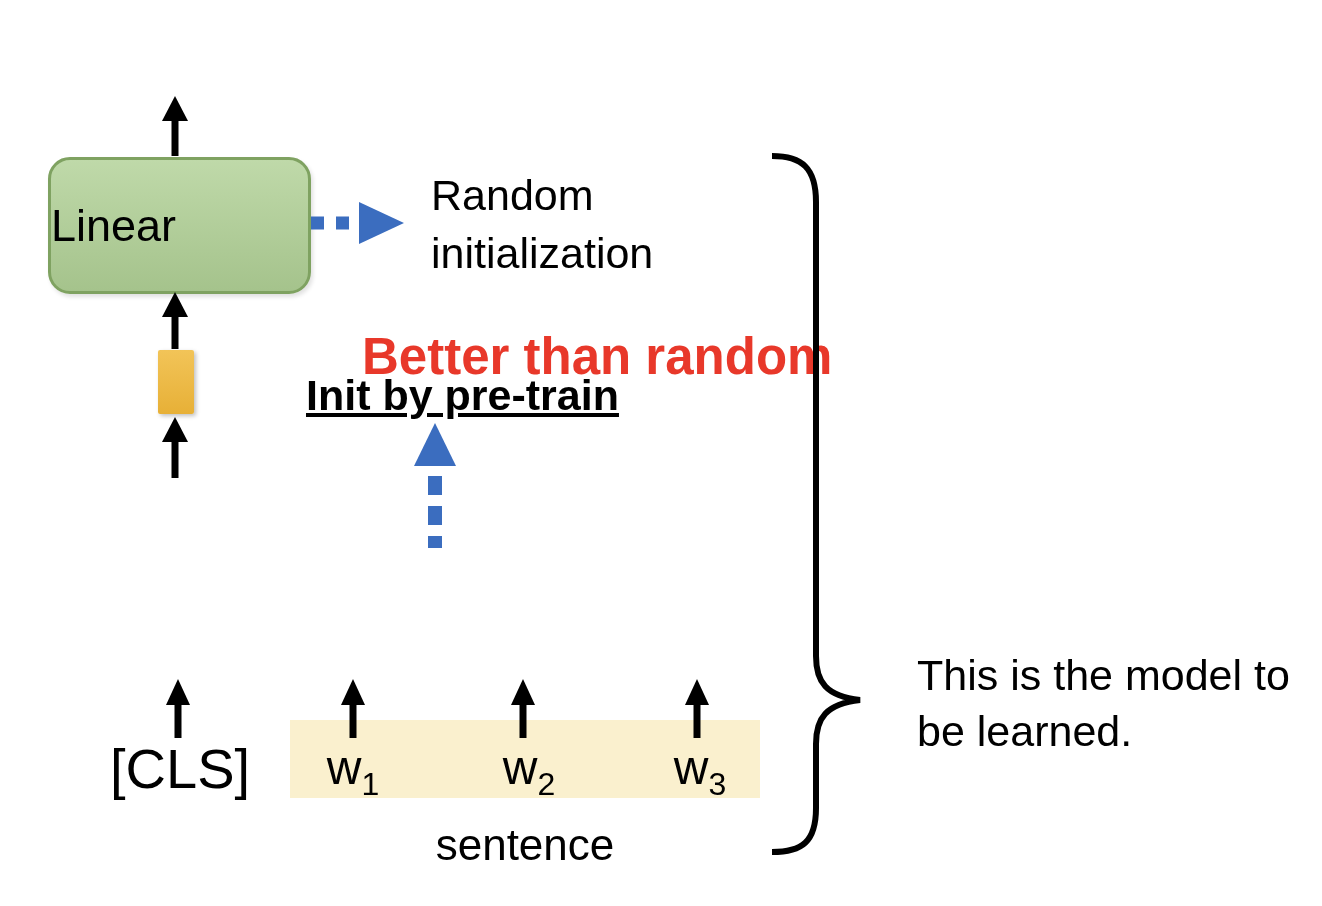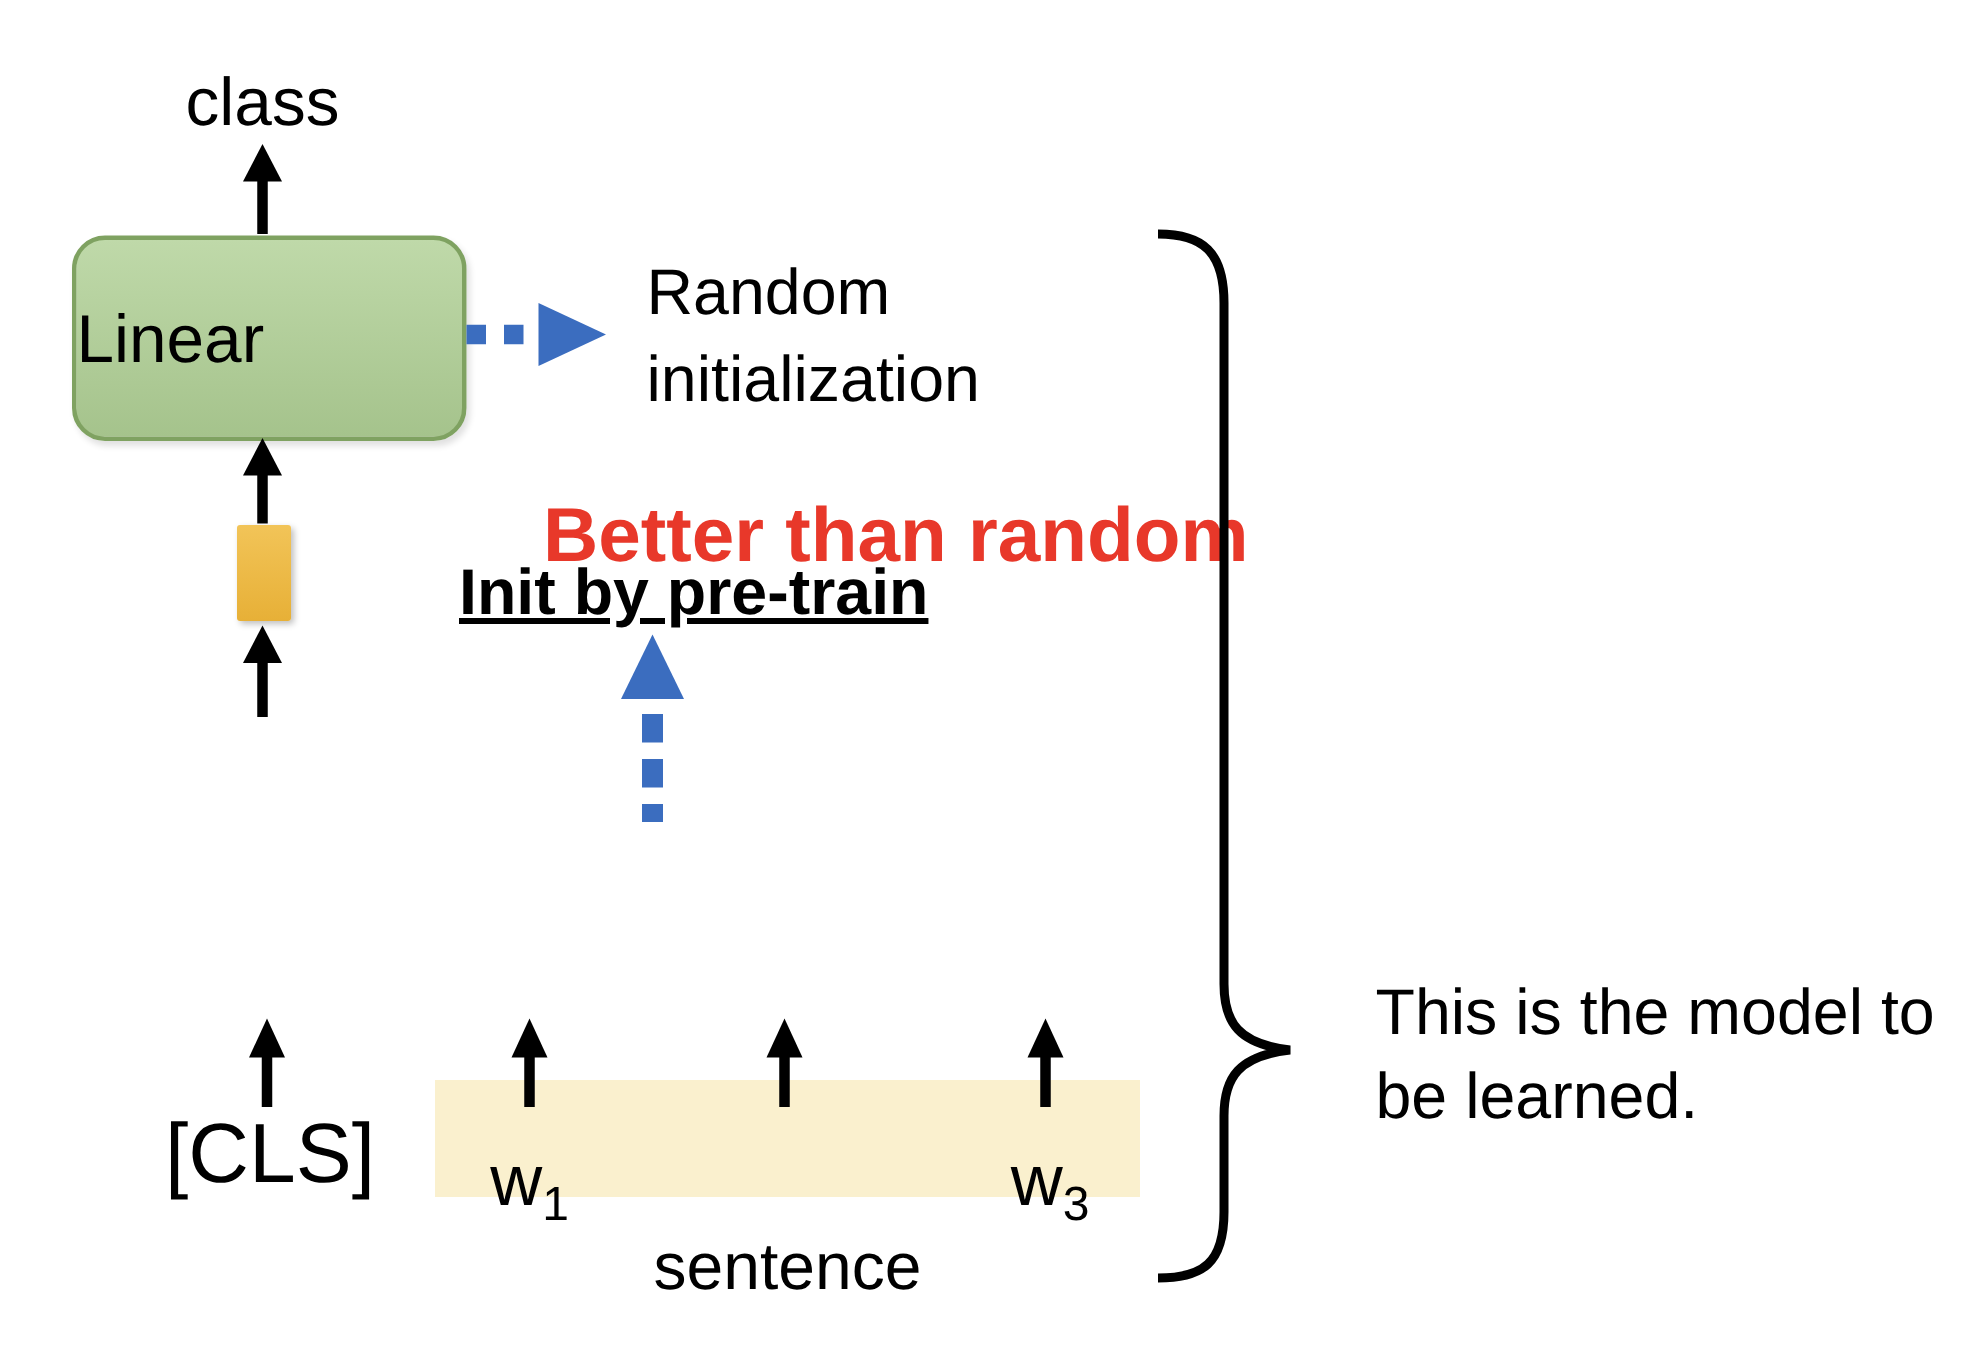--- a/index.html
+++ b/index.html
@@ -44,59 +44,59 @@
     background:linear-gradient(var(--gold-fill-top), var(--gold-fill-bottom));
     border-radius:2px;
     box-shadow:2px 2px 4px rgba(0,0,0,0.25);
   }
   .sentence-band {
     left:290px; top:720px; width:470px; height:78px;
     background:var(--band-fill);
   }
 
   
-  .token { top:740px; width:120px; text-align:center; font-size:48px;margin-top:20px; }
+  .token { top:740px; width:120px; text-align:center; font-size:48px; }
   .token sub { font-size:32px; }
   .token-w1 { left:293px; }
   .token-w2 { left:469px; }
   .token-w3 { left:640px; }
 
   
   .arrow-layer { left:0; top:0; z-index:5; pointer-events:none; }
   .stem  { stroke:var(--ink); stroke-width:7px; }
   .head  { fill:var(--ink); }
   .blue-dash { stroke:var(--blue); }
   .blue-head { fill:var(--blue); }
   .brace { stroke:var(--ink); stroke-width:6px; fill:none; }
 </style>
 </head>
 <body>
 
 <div class="canvas">
 
-  <div class="abs lbl center class-label">class</div>
 
   <div class="abs linear-box">
     <span class="lbl">Linear</span>
   </div>
 
   <div class="abs random-init">Random initialization</div>
 
   <div class="abs better-random">Better than random</div>
 
   <div class="abs init-pretrain">Init by pre-train</div>
 
   <div class="abs embed-rect"></div>
 
 
   <div class="abs lbl center cls-label">[CLS]</div>
 
   <div class="abs sentence-band"></div>
 
   <div class="abs token token-w1"><span>w</span><sub>1</sub></div>
+  <div class="abs token token-w2"><span>w</span><sub>2</sub></div>
   <div class="abs token token-w3"><span>w</span><sub>3</sub></div>
 
   <div class="abs lbl center sentence-label">sentence</div>
 
   <div class="abs caption">This is the model to be learned.</div>
 
   <svg class="abs arrow-layer" width="1322" height="906" viewBox="0 0 1322 906">
 
     <g>
       <line class="stem" x1="175" y1="156" x2="175" y2="118"></line>

